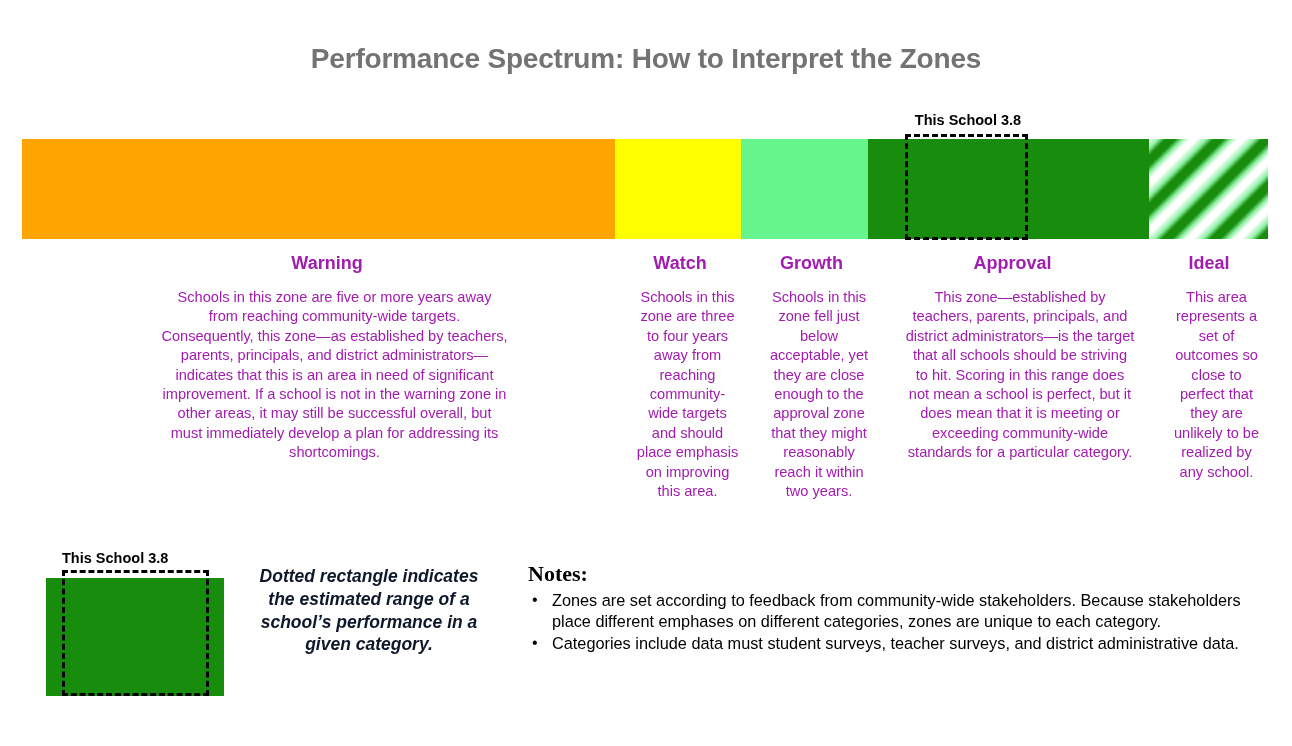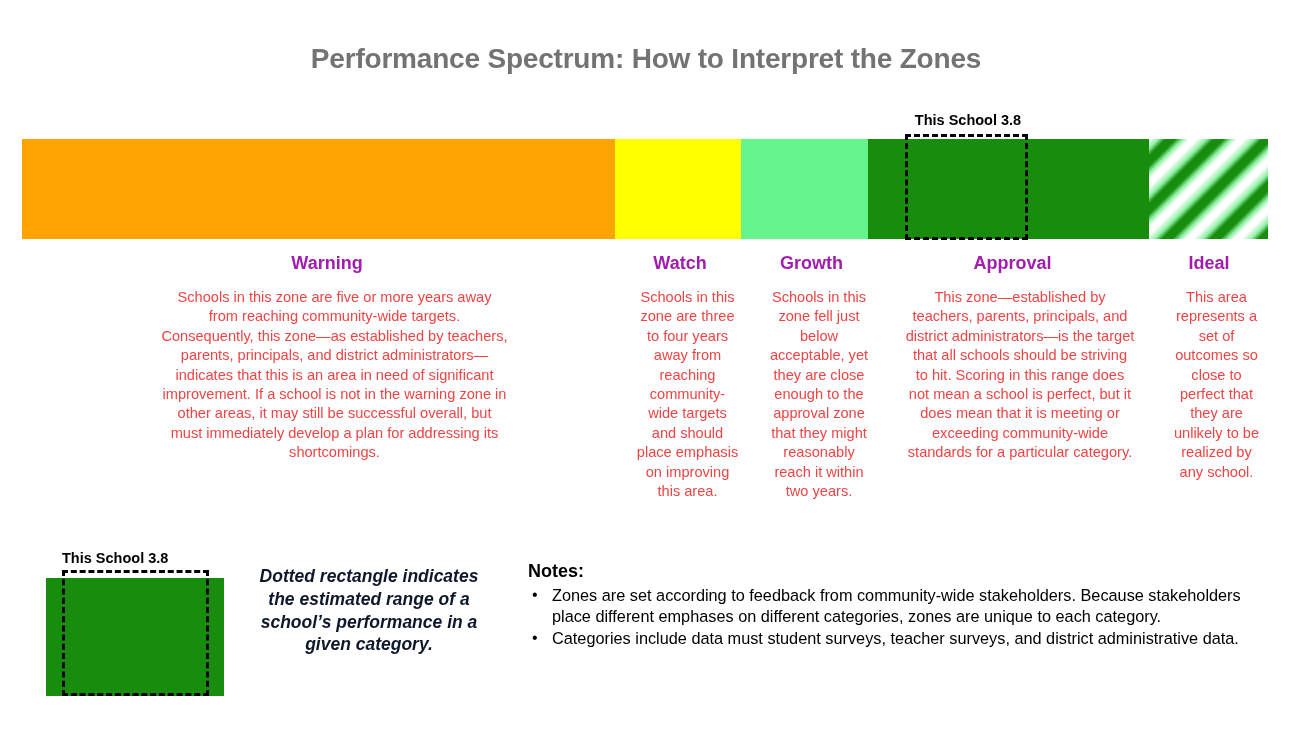--- a/index.html
+++ b/index.html
@@ -91,21 +91,21 @@
   }
   .zone-heading {
     font-size: 18px;
     font-weight: bold;
     margin-bottom: 14px;
     color: #a21caf;
   }
   .zone-desc {
     font-size: 14.6px;
     line-height: 1.33;
-    color: #ef4444;
+    color: #a21caf;
     margin-left: 15px;
   }
 
   .col-warning  { left: 146px;  top: 253px; width: 362px; }
   .col-watch    { left: 620px;  top: 253px; width: 120px; }
   .col-growth   { left: 750px;  top: 253px; width: 123px; }
   .col-approval { left: 890px;  top: 253px; width: 245px; }
   .col-ideal    { left: 1153px; top: 253px; width: 112px; }
 
   
@@ -150,24 +150,25 @@
   }
 
   
   .notes {
     position: absolute;
     left: 528px;
     top: 561px;
     width: 716px;
   }
   .notes-title {
-    font-size: 18px;
+    font-size: 22px;
     font-weight: bold;
     margin-bottom: 3px;
     color: #000;
+    font-family: Liberation Serif, serif;
   }
   .notes-list {
     margin: 0;
     padding: 0;
     list-style: none;
   }
   .notes-item {
     position: relative;
     padding-left: 24px;
     font-size: 16.3px;

